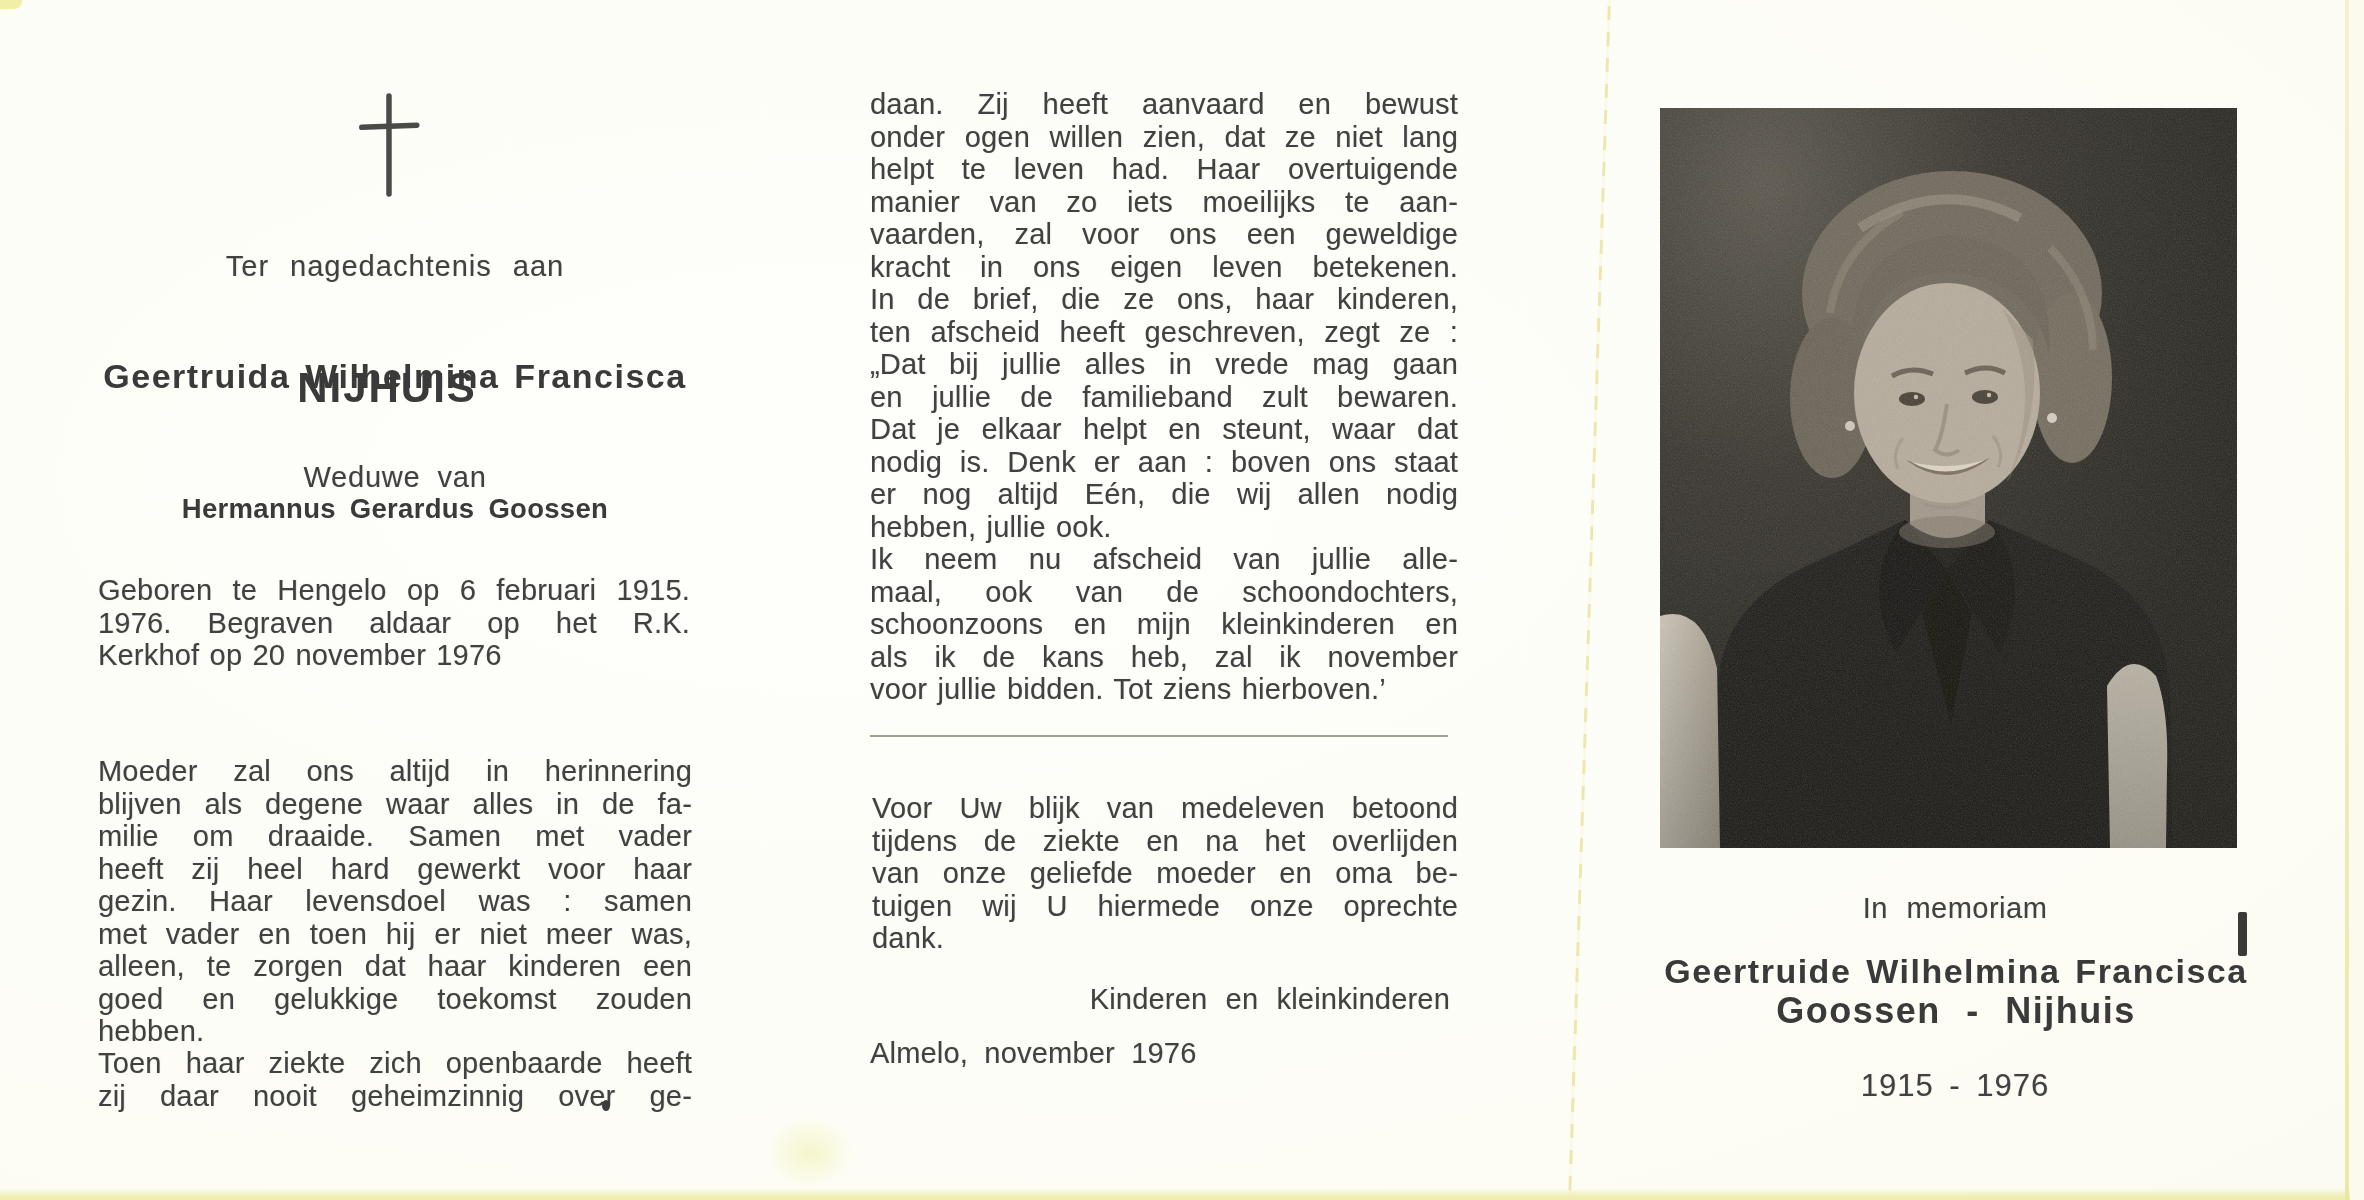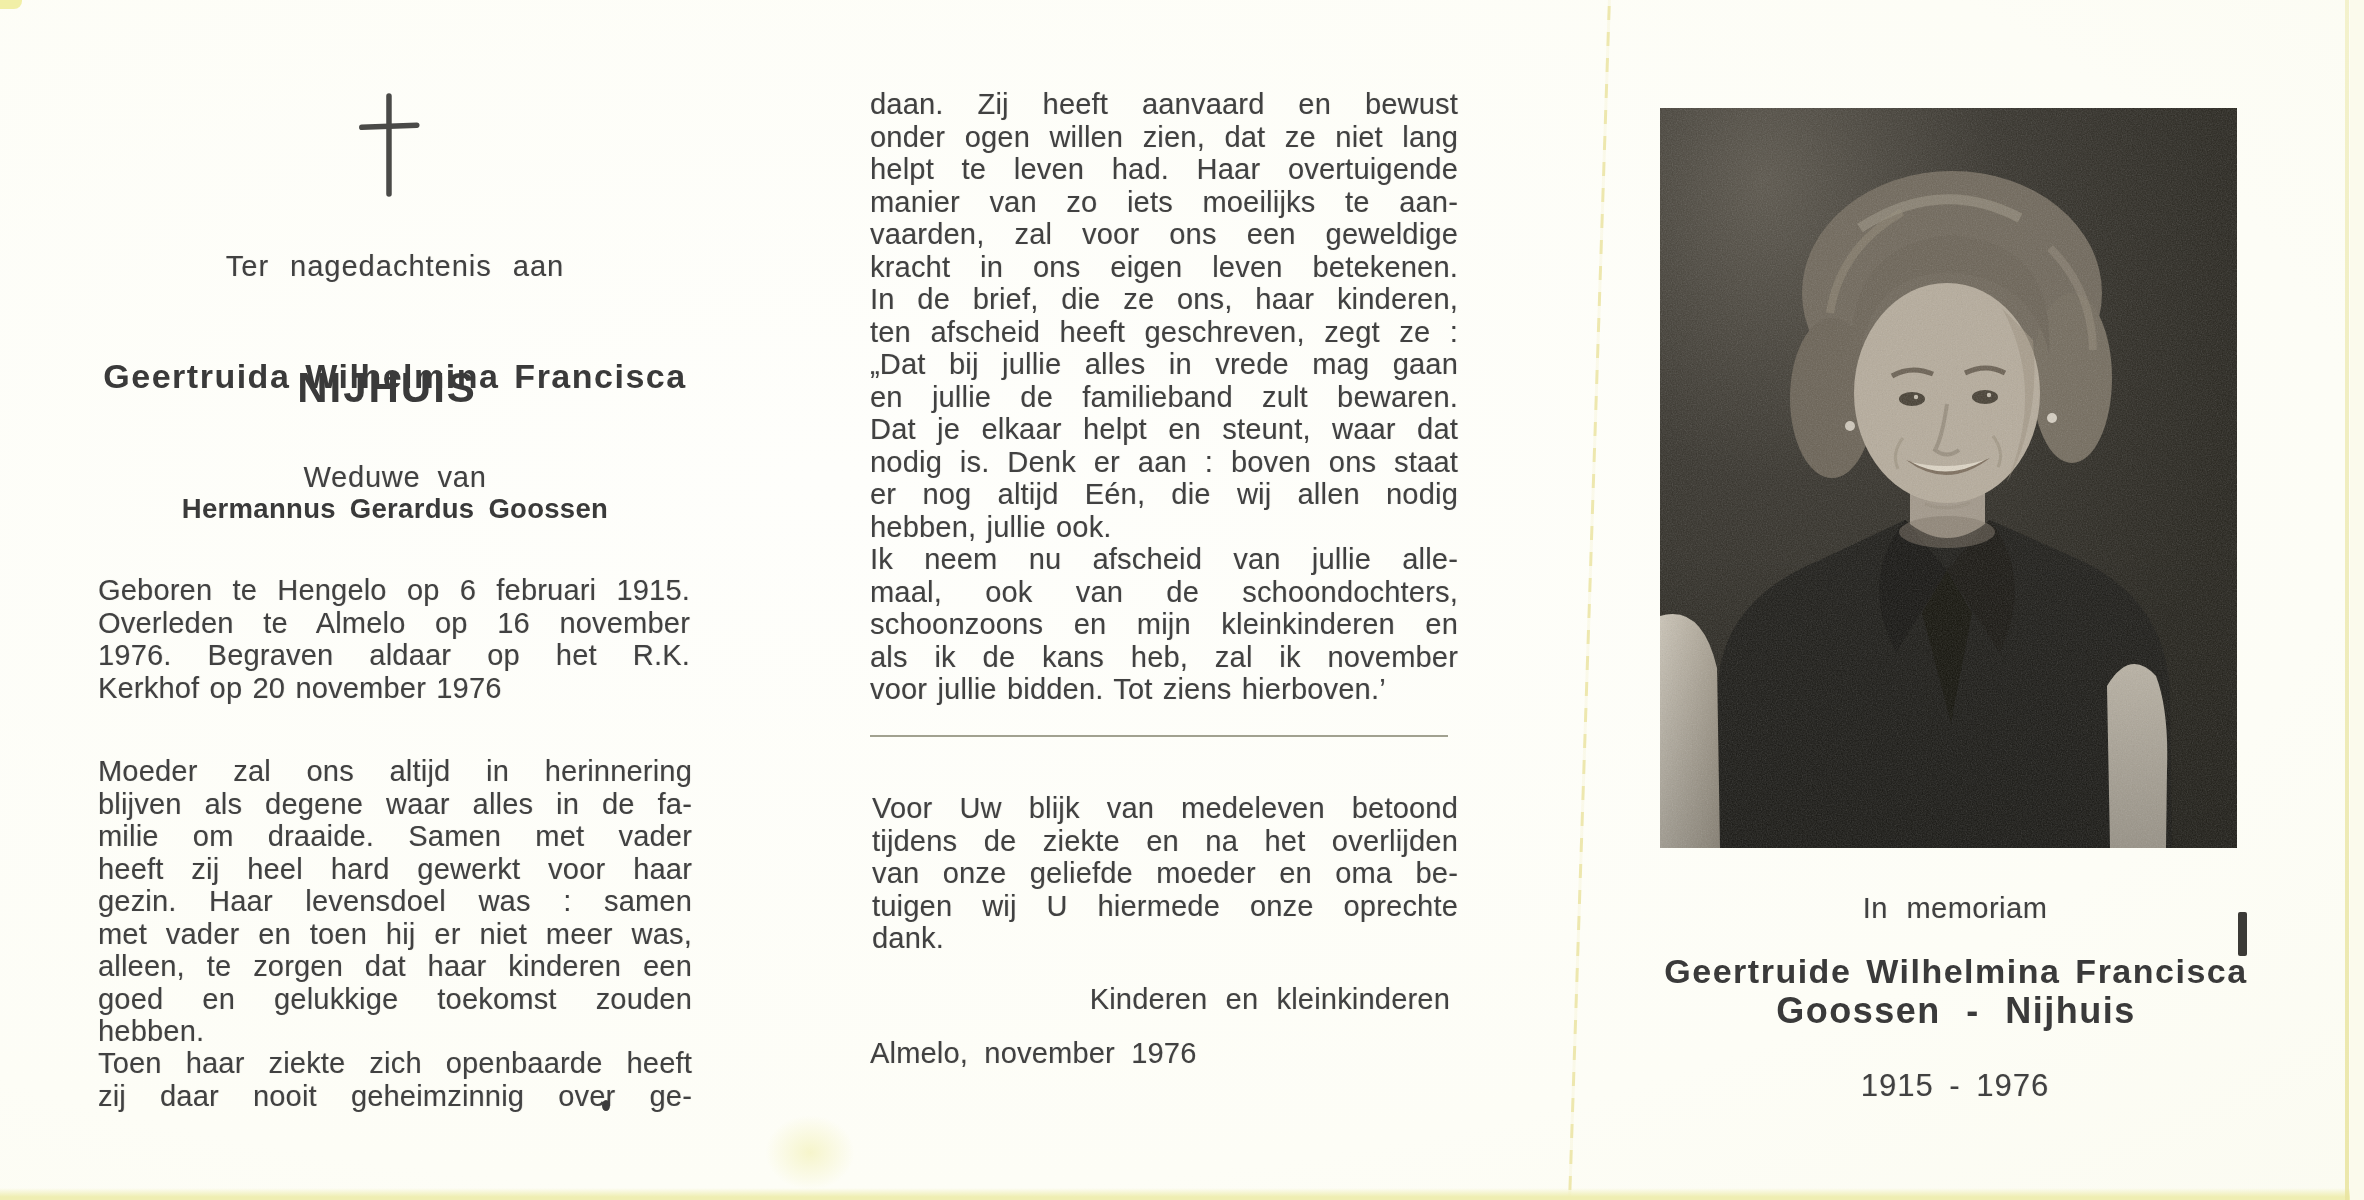--- a/index.html
+++ b/index.html
@@ -72,21 +72,20 @@
   <div class="abs dedication center body-text">Ter nagedachtenis aan</div>
 
   <div class="abs name1 center bold">Geertruida Wilhelmina Francisca</div>
   <div class="abs name2 center bold">NIJHUIS</div>
 
   <div class="abs widow-label center body-text">Weduwe van</div>
   <div class="abs widow-name center bold">Hermannus Gerardus Goossen</div>
 
   <div class="abs vitals body-text">
       <div class="jline">Geboren te Hengelo op 6 februari 1915.</div>
-      <div class="jline">Overleden te Almelo op 16 november</div>
       <div class="jline">1976. Begraven aldaar op het R.K.</div>
       <div class="jline last">Kerkhof op 20 november 1976</div>
     </div>
 
   <div class="abs memory1 body-text">
       <div class="jline">Moeder zal ons altijd in herinnering</div>
       <div class="jline">blijven als degene waar alles in de fa-</div>
       <div class="jline">milie om draaide. Samen met vader</div>
       <div class="jline">heeft zij heel hard gewerkt voor haar</div>
       <div class="jline">gezin. Haar levensdoel was : samen</div>

